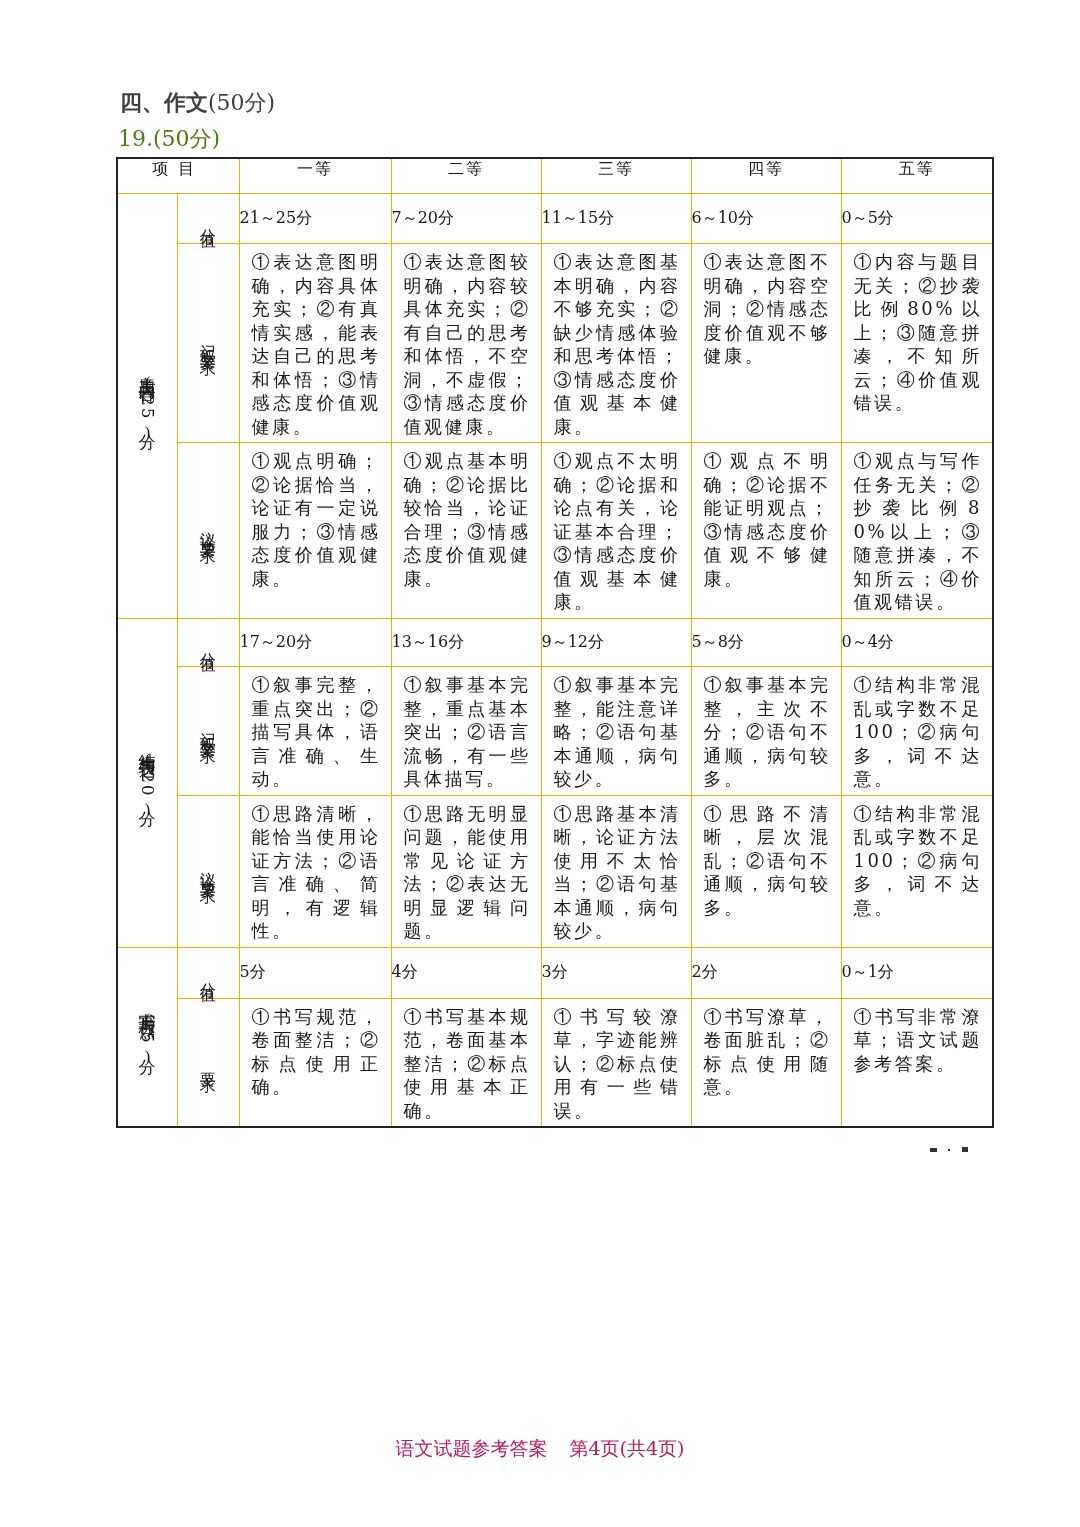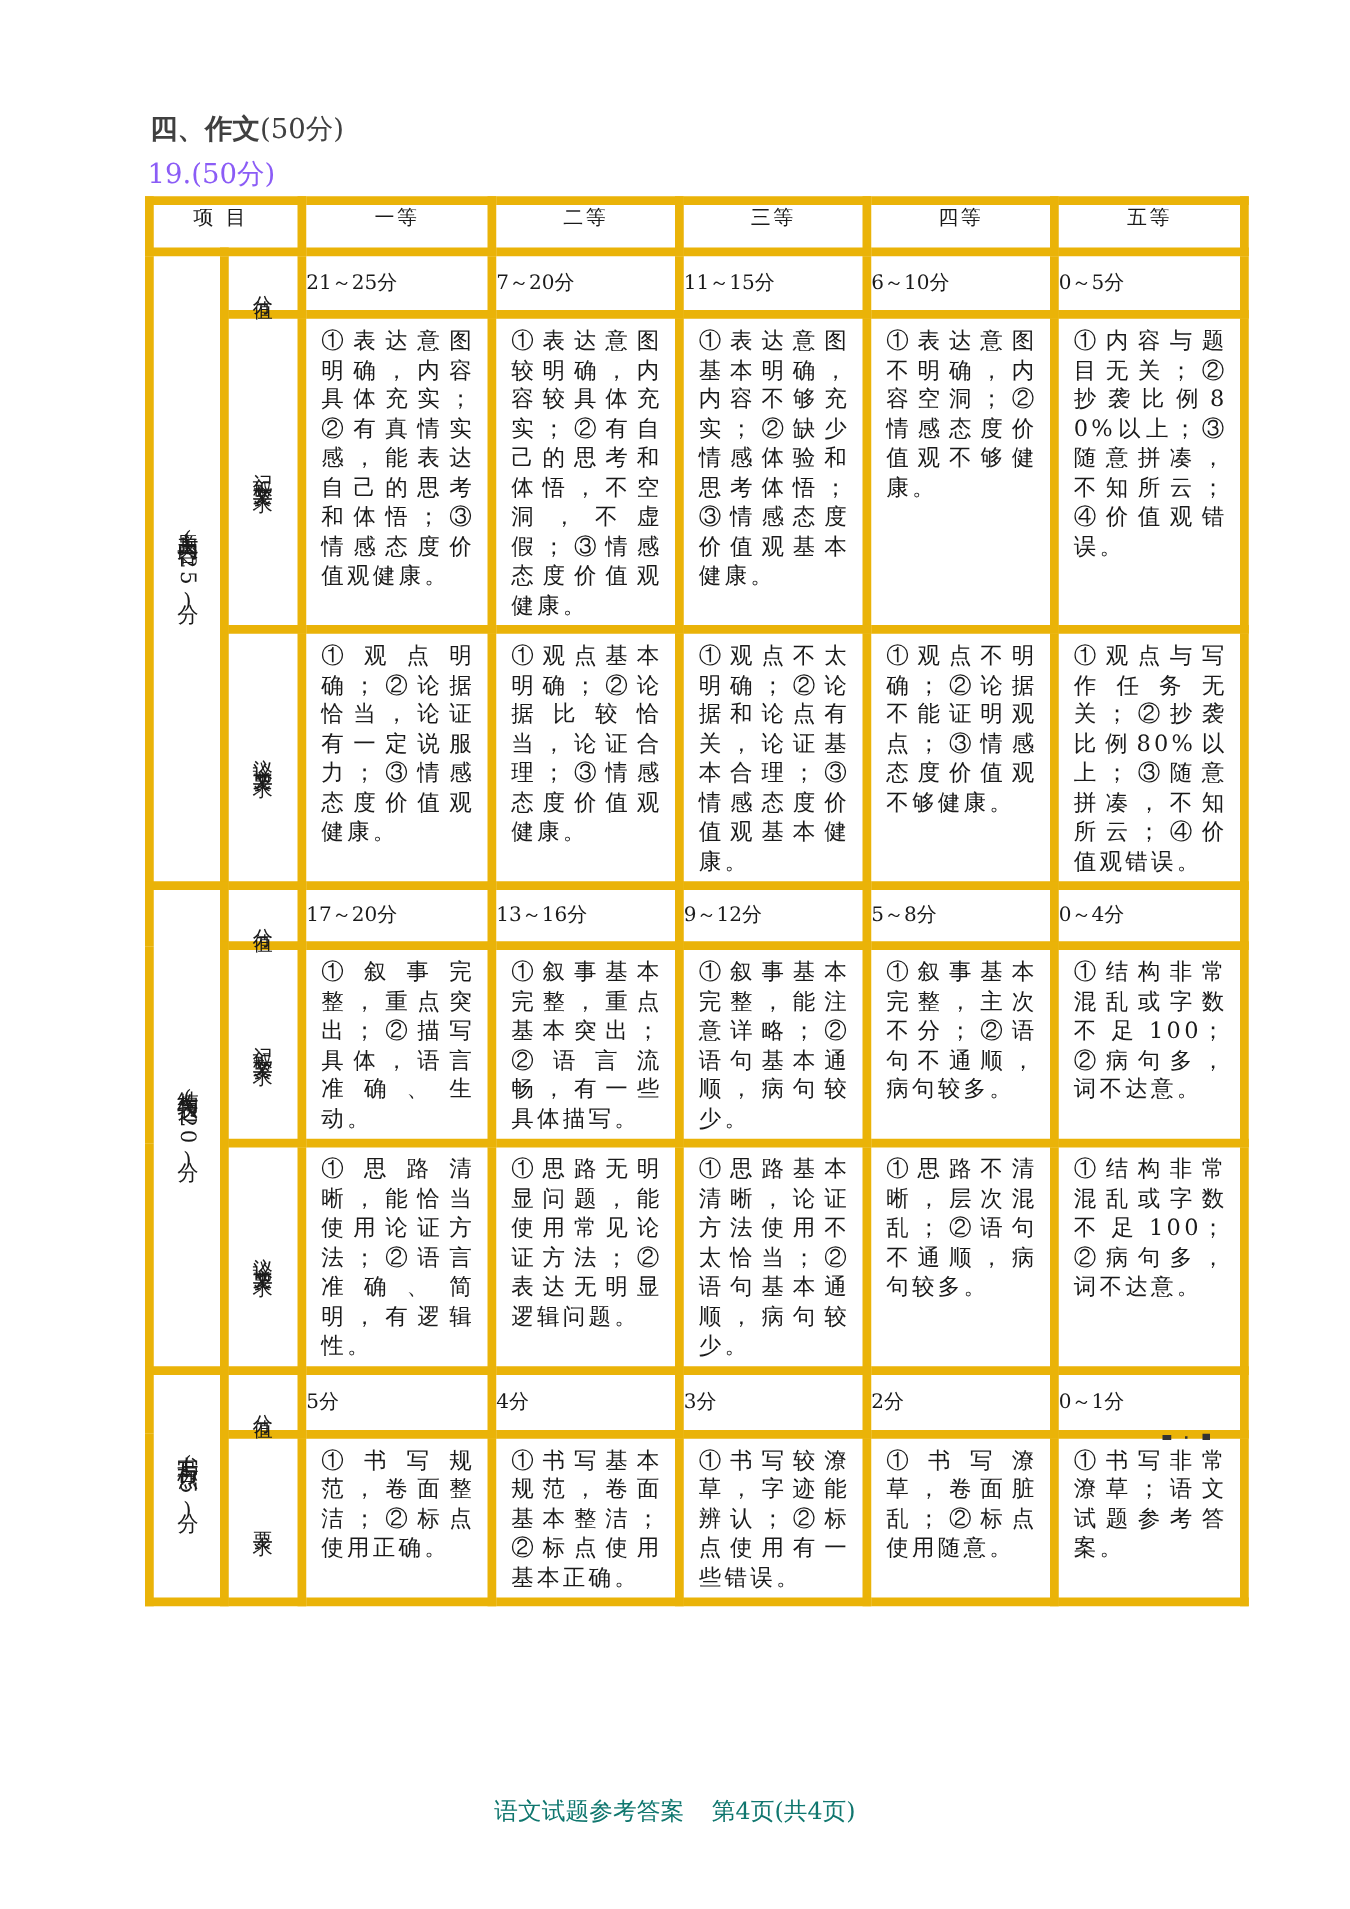--- a/index.html
+++ b/index.html
@@ -25,33 +25,33 @@
       color: #404040;
     }
     .section-title .pts {
       font-weight: normal;
     }
     .question-title {
       position: absolute;
       left: 118px;
       top: 124px;
       font-size: 22px;
-      color: #8b5cf6;
+      color: #4d7c0f;
     }
     table.rubric {
       position: absolute;
       left: 116px;
       top: 157px;
       width: 876px;
       border-collapse: collapse;
       table-layout: fixed;
       border: 2px solid #222;
     }
     table.rubric td {
-      border: 7px solid #eab308;
+      border: 1px solid #eab308;
       vertical-align: top;
       padding: 0;
       margin-top: 19px;
     }
     .hdr td {
       height: 34px;
       text-align: center;
       vertical-align: middle;
       font-size: 16px;
       letter-spacing: 2px;
@@ -100,21 +100,21 @@
       text-align: justify;
       word-break: break-all;
     }
     .footer {
       position: absolute;
       left: 0;
       width: 1080px;
       top: 1436px;
       text-align: center;
       font-size: 19px;
-      color: #0f766e;
+      color: #be185d;
     }
     .footer .gap {
       display: inline-block;
       width: 22px;
     }
     .specks {
       position: absolute;
       left: 928px;
       top: 1144px;
       width: 50px;

